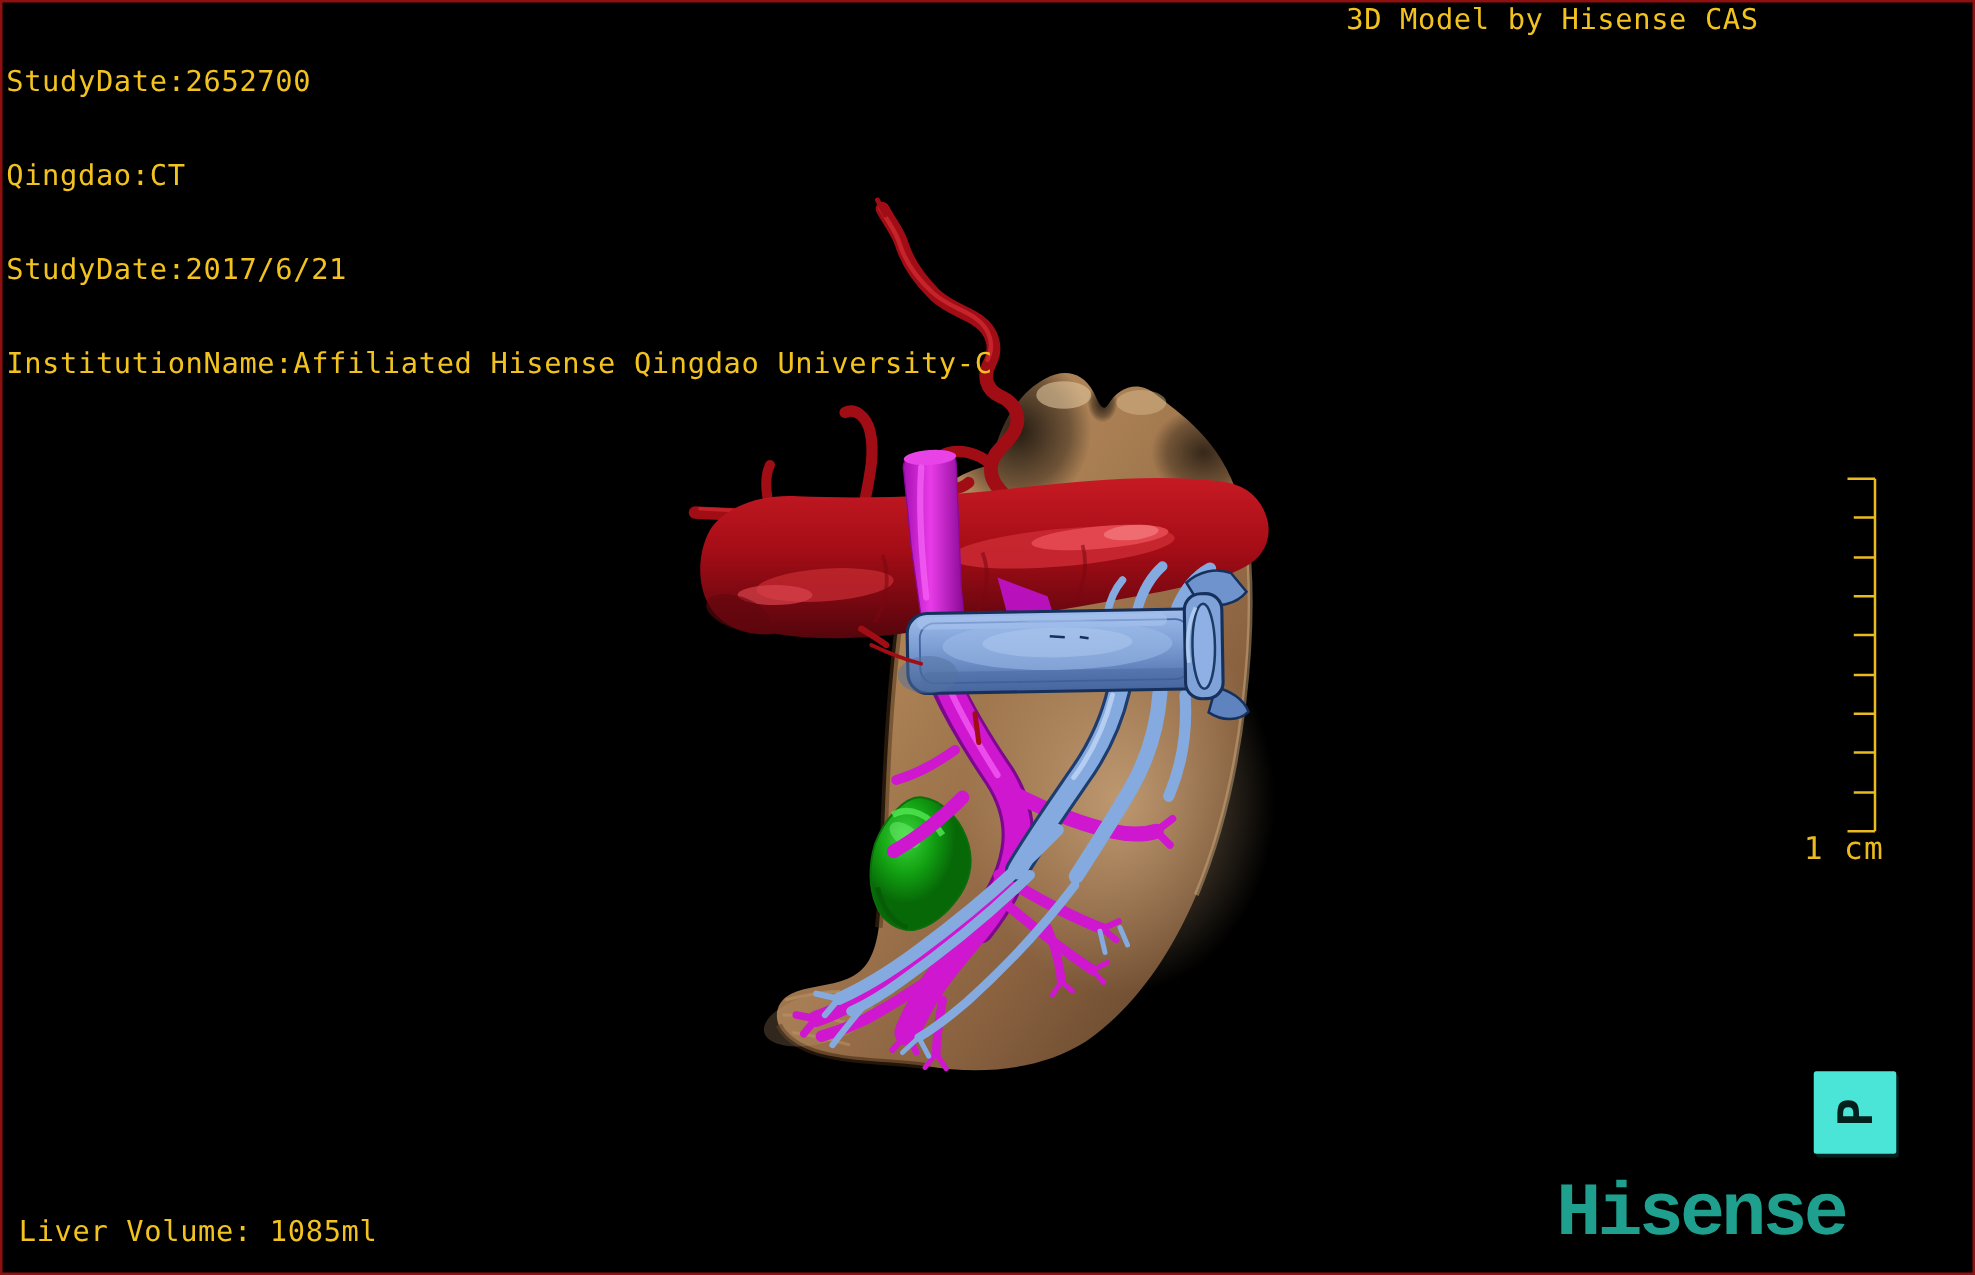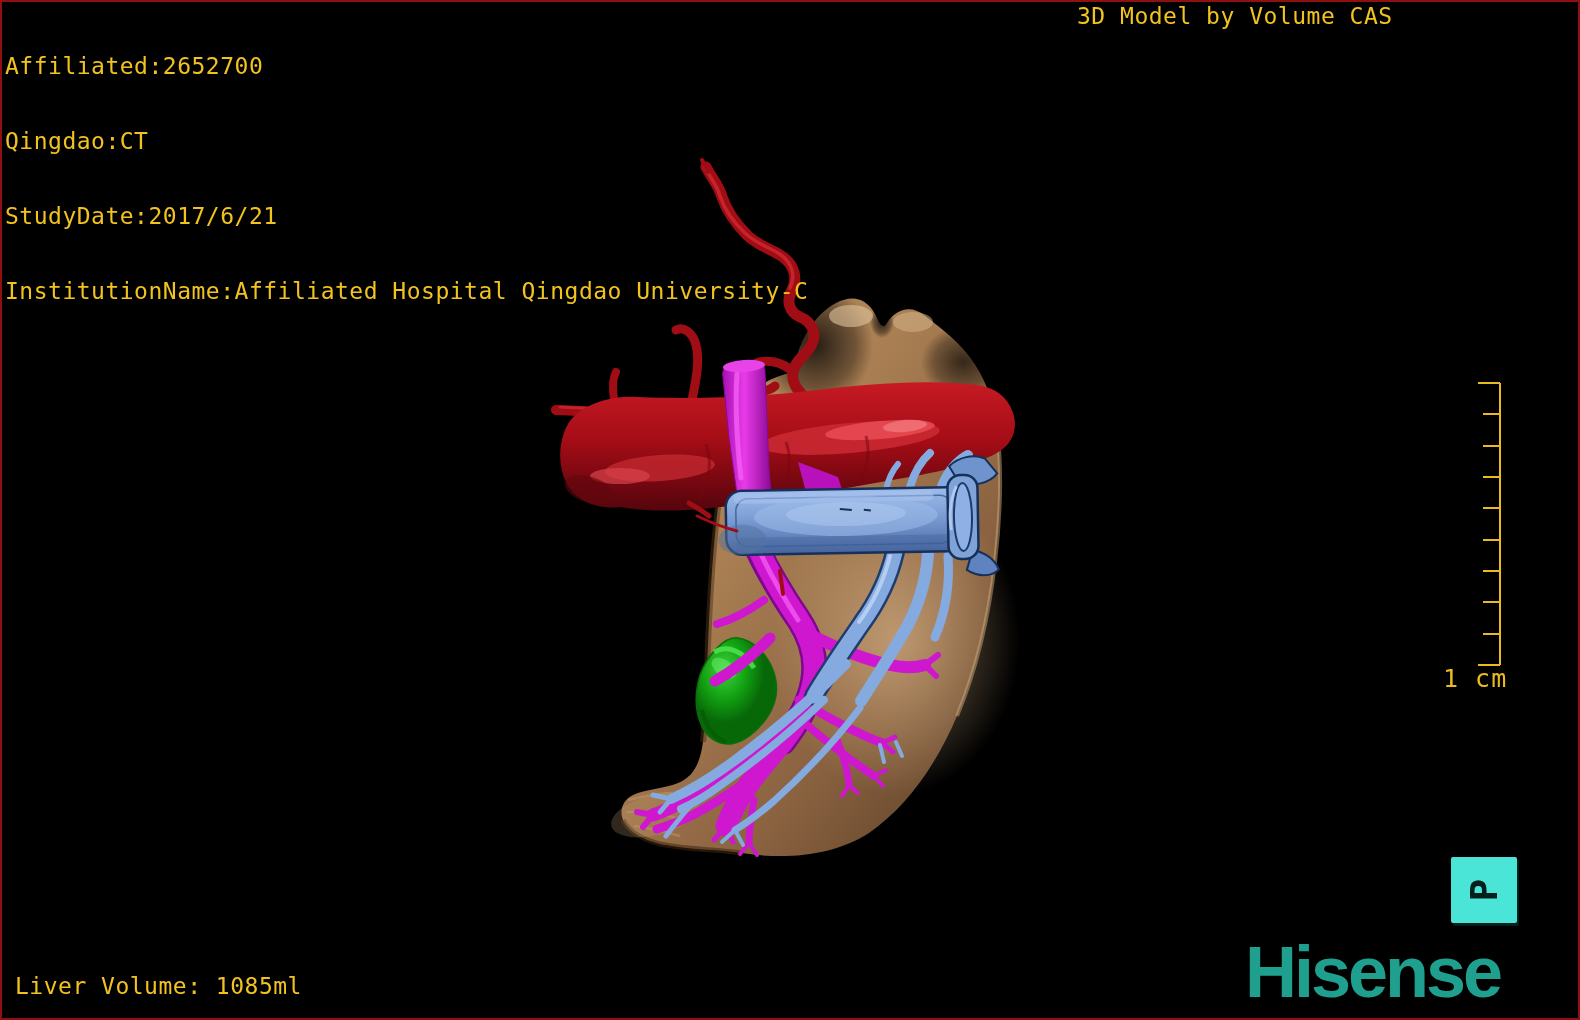--- a/index.html
+++ b/index.html
@@ -12,22 +12,22 @@
   .patient-info{left:5px;top:4px;}
   .watermark-title{left:1077px;top:4px;}
   .liver-volume{left:15px;top:974px;}
   .orientation-marker{position:absolute;left:1451px;top:857px;width:66px;height:66px;
                       background:#4BE5D8;display:flex;align-items:center;justify-content:center;
                       border-radius:2px;box-shadow:2px 3px 0 rgba(10,60,56,.55);}
   .orientation-marker span{display:block;transform:rotate(-90deg);
                       font-family:"DejaVu Sans Mono","Liberation Mono",monospace;
                       font-weight:bold;font-size:38px;color:#04201D;}
   .hisense-logo{position:absolute;left:1245px;top:928px;color:#1FA08F;
-                font-family:Liberation Sans, sans-serif;
-                font-weight:bold;font-size:72px;line-height:88px;letter-spacing:-3px;
+                font-family:Liberation Mono, monospace;
+                font-weight:bold;font-size:60px;line-height:88px;letter-spacing:-3px;
                 white-space:nowrap;}
   .viewport-border{position:absolute;inset:0;border:2px solid #8E1010;pointer-events:none;}
   
   .pv{stroke:#CE17CE;fill:none;stroke-linecap:round;stroke-linejoin:round;}
   .pvd{stroke:#7C0890;fill:none;stroke-linecap:round;stroke-linejoin:round;}
   .pvh{stroke:#F25AF2;fill:none;stroke-linecap:round;stroke-linejoin:round;}
   .hv{stroke:#85AADF;fill:none;stroke-linecap:round;stroke-linejoin:round;}
   .hvd{stroke:#1E3C6E;fill:none;stroke-linecap:round;stroke-linejoin:round;}
   .hvh{stroke:#BCD4F4;fill:none;stroke-linecap:round;stroke-linejoin:round;}
   .art{stroke:#A10D15;fill:none;stroke-linecap:round;stroke-linejoin:round;}
@@ -243,27 +243,27 @@
       <line x1="1483" y1="540" x2="1500" y2="540"></line>
       <line x1="1483" y1="571" x2="1500" y2="571"></line>
       <line x1="1483" y1="602" x2="1500" y2="602"></line>
       <line x1="1483" y1="634" x2="1500" y2="634"></line>
       <line x1="1478" y1="665" x2="1500" y2="665"></line>
       <text x="1443" y="687" fill="#EABB1F" stroke="none" font-size="25" font-family="DejaVu Sans Mono, Liberation Mono, monospace" letter-spacing="1">1 cm</text>
     </g>
   </svg>
 
   <div class="overlay-text patient-info">
-    <div>Affiliated:2652700</div>
+    <div>StudyDate:2652700</div>
     <div>Qingdao:CT</div>
     <div>StudyDate:2017/6/21</div>
-    <div>InstitutionName:Affiliated Hospital Qingdao University-C</div>
+    <div>InstitutionName:Affiliated Hisense Qingdao University-C</div>
   </div>
 
-  <div class="overlay-text watermark-title">3D Model by Volume CAS</div>
+  <div class="overlay-text watermark-title">3D Model by Hisense CAS</div>
 
   <div class="overlay-text liver-volume">Liver Volume: 1085ml</div>
 
   <div class="orientation-marker">
     <span>P</span>
   </div>
 
   <div class="hisense-logo">Hisense</div>
 
   <div class="viewport-border"></div>

